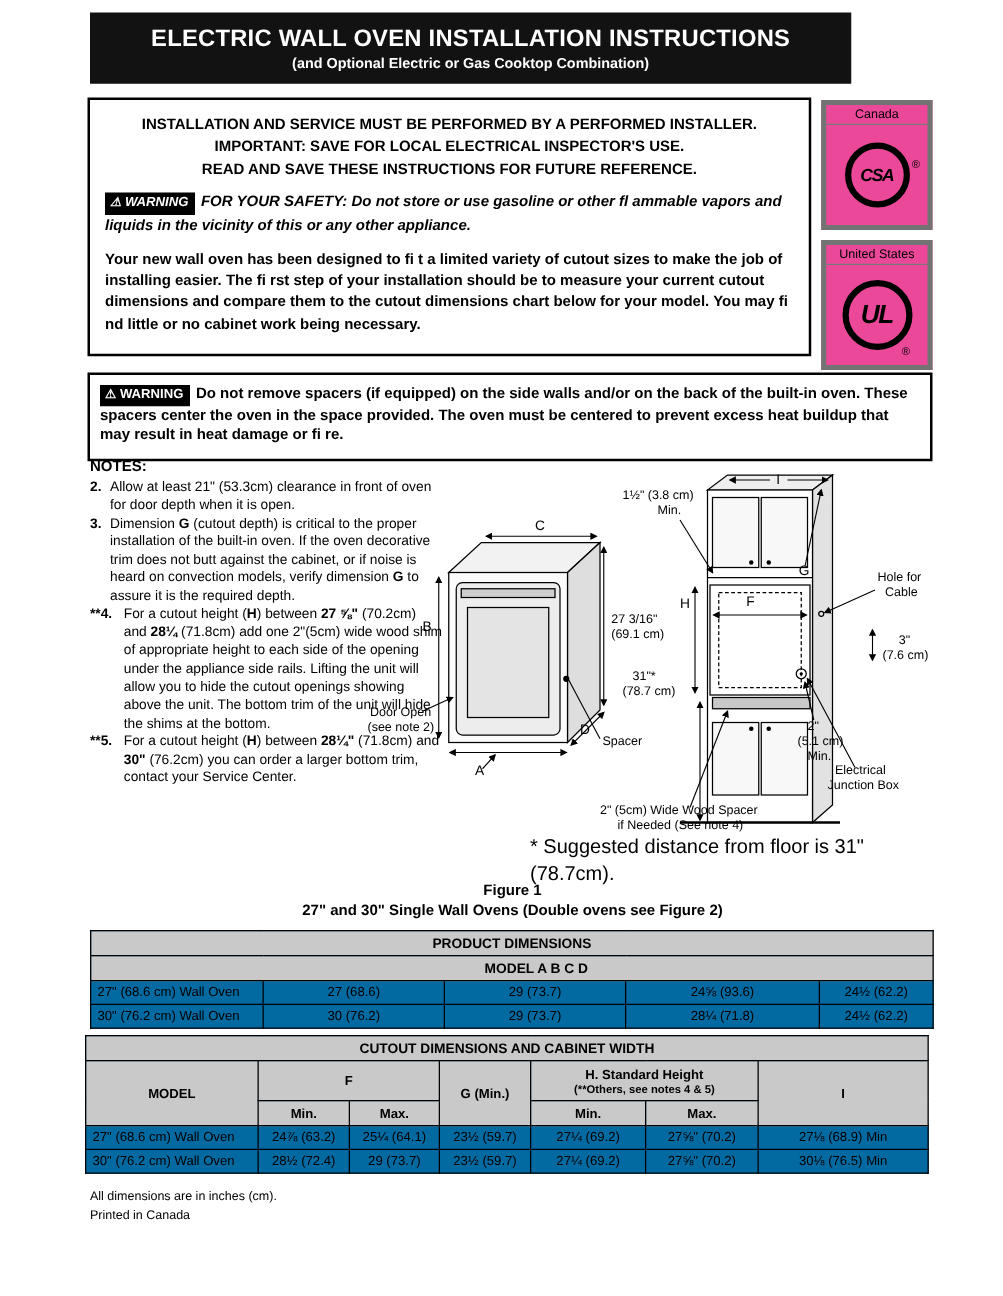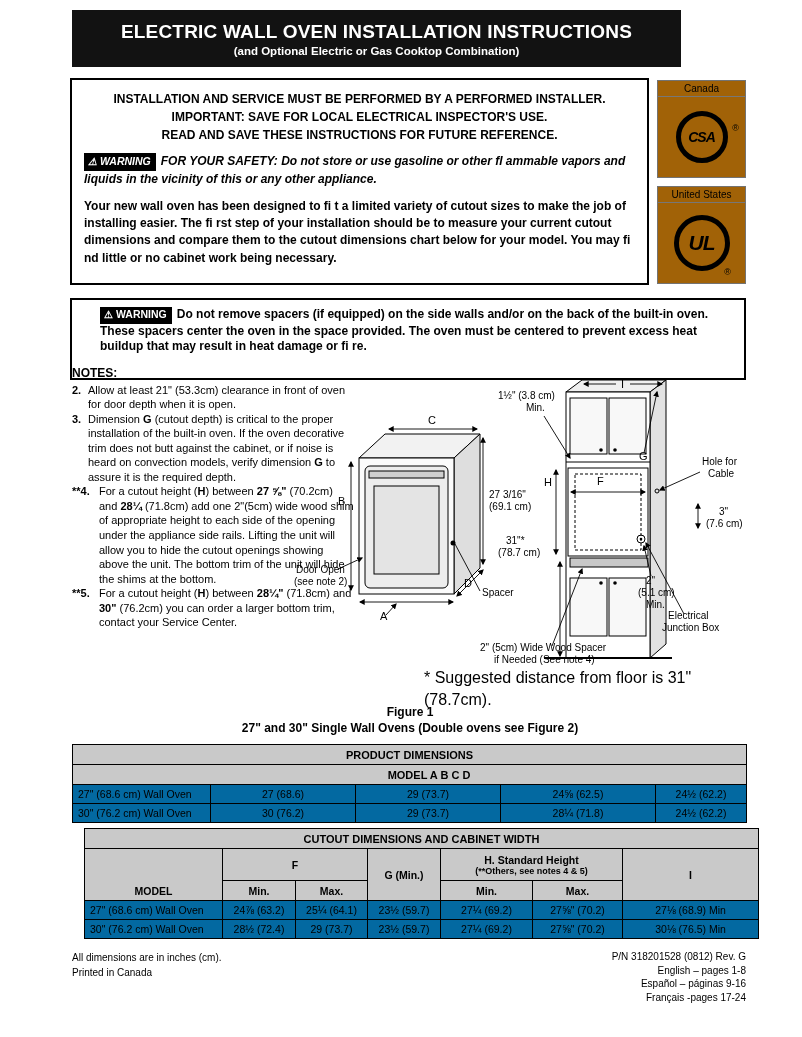--- a/index.html
+++ b/index.html
@@ -16,32 +16,32 @@
   
   .intro-box { position:absolute; left:70px; top:78px; width:579px; height:207px; border:2px solid #000; padding:10px 12px 0 12px; }
   .intro-lines div { text-align:center; font-weight:bold; font-size:12px; line-height:1.5; }
   .warn-line { margin-top:9px; font-size:12px; font-weight:bold; line-height:1.35;font-style:italic; }
   .warn-badge { display:inline-block; background:#000; color:#fff; font-weight:bold; font-size:10.5px; padding:1px 5px 2px 4px; margin-right:5px; }
   .warn-badge .tri { font-size:10px; margin-right:3px; }
   .intro-para { margin-top:11px; font-weight:bold; font-size:12px; line-height:1.45; }
 
   
   .cert-col { position:absolute; left:657px; top:80px; width:89px; }
-  .cert-box { border:1px solid #737373; margin-bottom:8px; background:#a16207; }
+  .cert-box { border:4px solid #737373; margin-bottom:8px; background:#ec4899; }
   .cert-label { border-bottom:1px solid #777; text-align:center; font-size:10px; padding:2px 0; }
   .cert-logo { position:relative; height:80px; display:flex; align-items:center; justify-content:center; }
   .csa-circle { width:52px; height:52px; border:5px solid #000; border-radius:50%; display:flex; align-items:center; justify-content:center; }
   .csa-txt { font-weight:bold; font-style:italic; font-size:14px; letter-spacing:-1px; }
   .ul-circle { width:56px; height:56px; border:5px solid #000; border-radius:50%; display:flex; align-items:center; justify-content:center; }
   .ul-txt { font-weight:bold; font-style:italic; font-size:21px; letter-spacing:-1px; }
   .reg { position:absolute; right:6px; top:26px; font-size:9px; }
   .reg-ul { top:auto; bottom:6px; right:14px; }
 
   
-  .warn-box { position:absolute; left:70px; top:298px; width:676px; height:82px; border:2px solid #000; padding:7px 28px; }
+  .warn-box { position:absolute; left:70px; top:298px; width:676px; height:71px; border:2px solid #000; padding:7px 8px; }
   .warn-box p { font-size:12px; font-weight:bold; line-height:1.3; }
 
   
   .notes-figure { position:absolute; left:72px; top:366px; width:676px; height:380px; }
   .notes { position:absolute; left:0; top:0; width:282px; font-size:11px; line-height:1.32; }
   .notes-heading { font-weight:bold; font-size:12px; margin-bottom:1px; }
   .note { padding-left:16px; }
   .note .nnum { display:inline-block; width:16px; margin-left:-16px; font-weight:bold; }
   .note.wide-num { padding-left:27px; }
   .note.wide-num .nnum { width:27px; margin-left:-27px; }
@@ -56,26 +56,26 @@
 
   
   table.dim { border-collapse:collapse; table-layout:fixed; position:absolute; background:#0369a1; }
   .dim th, .dim td { border:1px solid #000; font-size:10.5px; font-weight:normal; text-align:center; vertical-align:middle; padding:1px 2px; }
   .dim .gray { background:#c9c9c9; }
   .dim .ttl { font-weight:bold; font-size:11px; height:20px; }
   .dim .mh { font-weight:bold; font-size:11px; text-align:center; padding-left:41px; height:20px; }
   .dim td.model-cell { text-align:left; padding-left:5px; }
   .ptable { left:72px; top:744px; width:674px; }
   .ptable td { height:19px; }
-  .ctable { left:84px; top:828px; width:674px; }
+  .ctable { left:68px; top:828px; width:674px; }
   .ctable td { height:19px; }
   .ctable .grp { font-weight:bold; height:32px; }
   .ctable .sub { font-weight:bold; height:20px; }
   .ctable .h2 { display:block; font-size:9px; font-weight:bold; }
-  .ctable .model-head { vertical-align:bottom; font-weight:bold; padding-bottom:3px; }
+  .ctable .model-head { vertical-align:bottom; font-weight:bold; padding-bottom:19px; }
 
   
   .footer-left { position:absolute; left:72px; top:950px; font-size:10px; line-height:1.5; }
   .footer-right { position:absolute; right:56px; top:950px; font-size:10px; line-height:1.35; text-align:right; }
 </style>
 </head>
 <body>
 
 <div class="page">
 
@@ -244,21 +244,21 @@
       <tr>
           <th class="gray ttl" colspan="5">PRODUCT DIMENSIONS</th>
         </tr>
       <tr>
           <th class="gray mh" colspan="5">MODEL A B C D</th>
         </tr>
       <tr>
         <td class="model-cell">27" (68.6 cm) Wall Oven</td>
         <td>27 (68.6)</td>
         <td>29 (73.7)</td>
-        <td>24⅝ (62.5)</td>
+        <td>24⅝ (93.6)</td>
         <td>24½ (62.2)</td>
       </tr>
       <tr>
         <td class="model-cell">30" (76.2 cm) Wall Oven</td>
         <td>30 (76.2)</td>
         <td>29 (73.7)</td>
         <td>28¼ (71.8)</td>
         <td>24½ (62.2)</td>
       </tr>
     </tbody>
@@ -309,20 +309,14 @@
         <td>27⅝" (70.2)</td>
         <td>30⅛ (76.5) Min</td>
       </tr>
     </tbody>
   </table>
 
   <div class="footer-left">
     <div>All dimensions are in inches (cm).</div>
     <div>Printed in Canada</div>
   </div>
-  <div class="footer-right">
-    <div>P/N 318201528 (0812) Rev. G</div>
-    <div>English – pages 1-8</div>
-    <div>Español – páginas 9-16</div>
-    <div>Français -pages 17-24</div>
-  </div>
 
 </div>
 
 </body></html>

